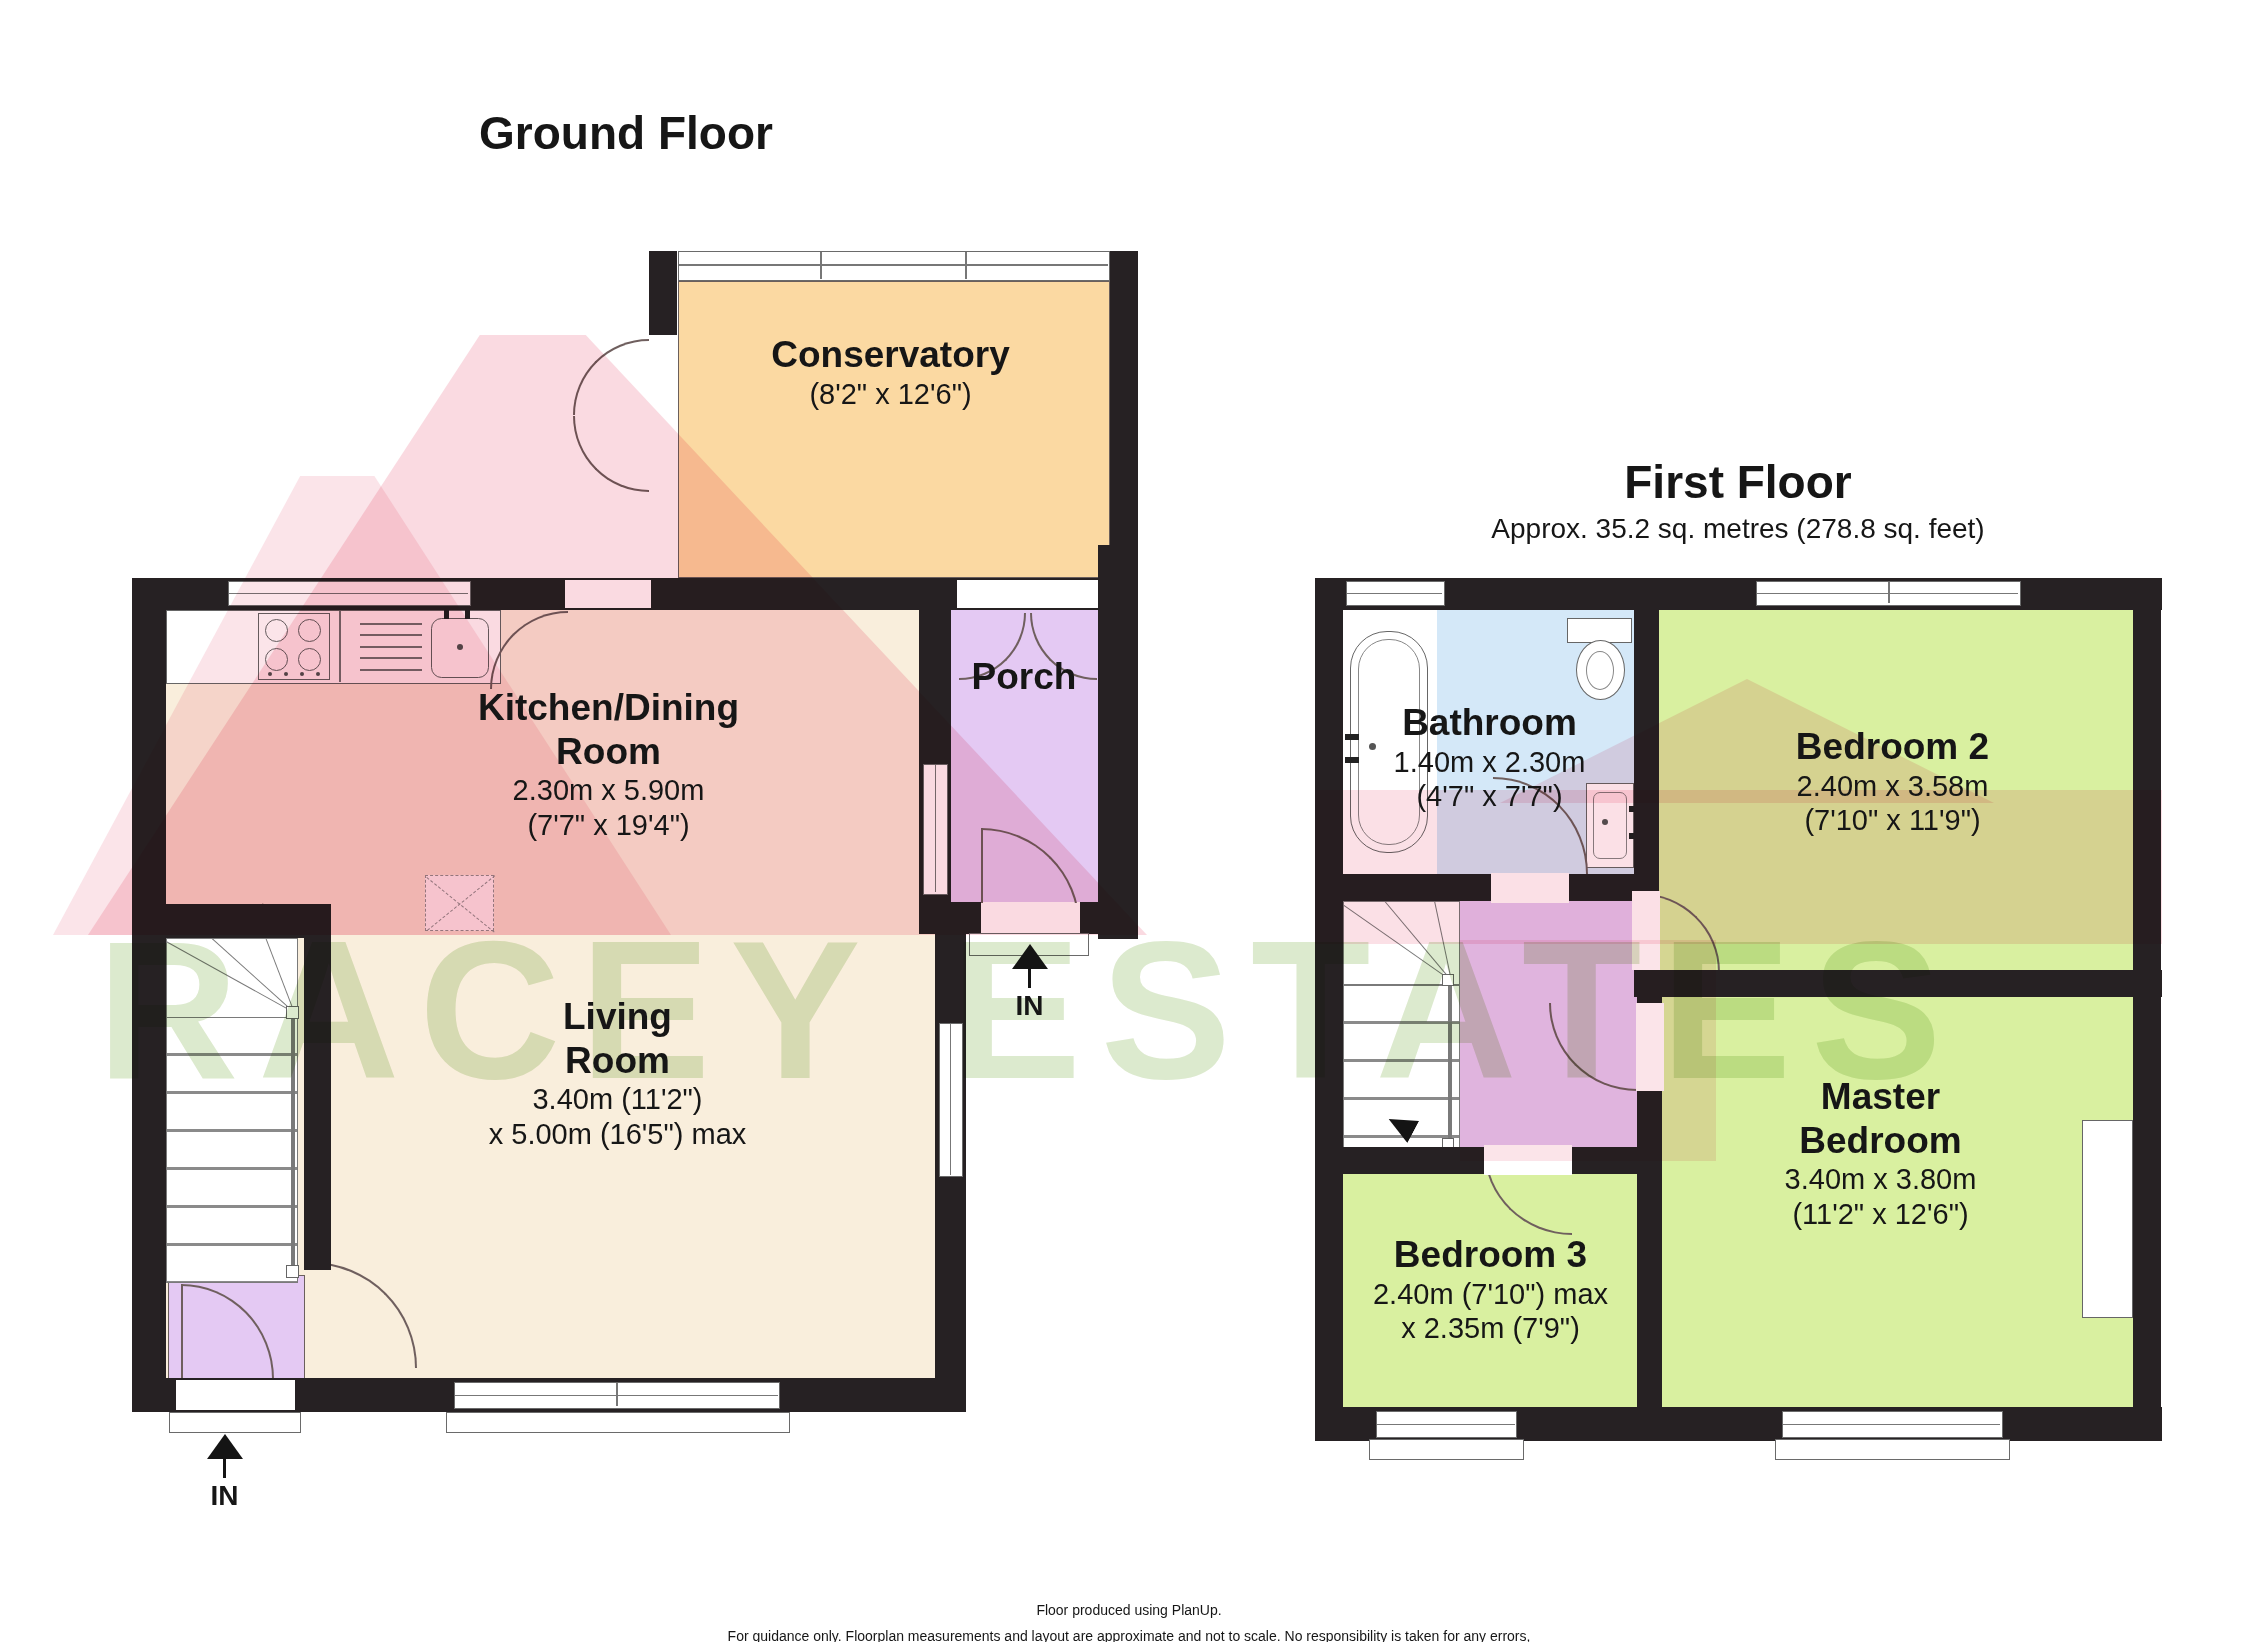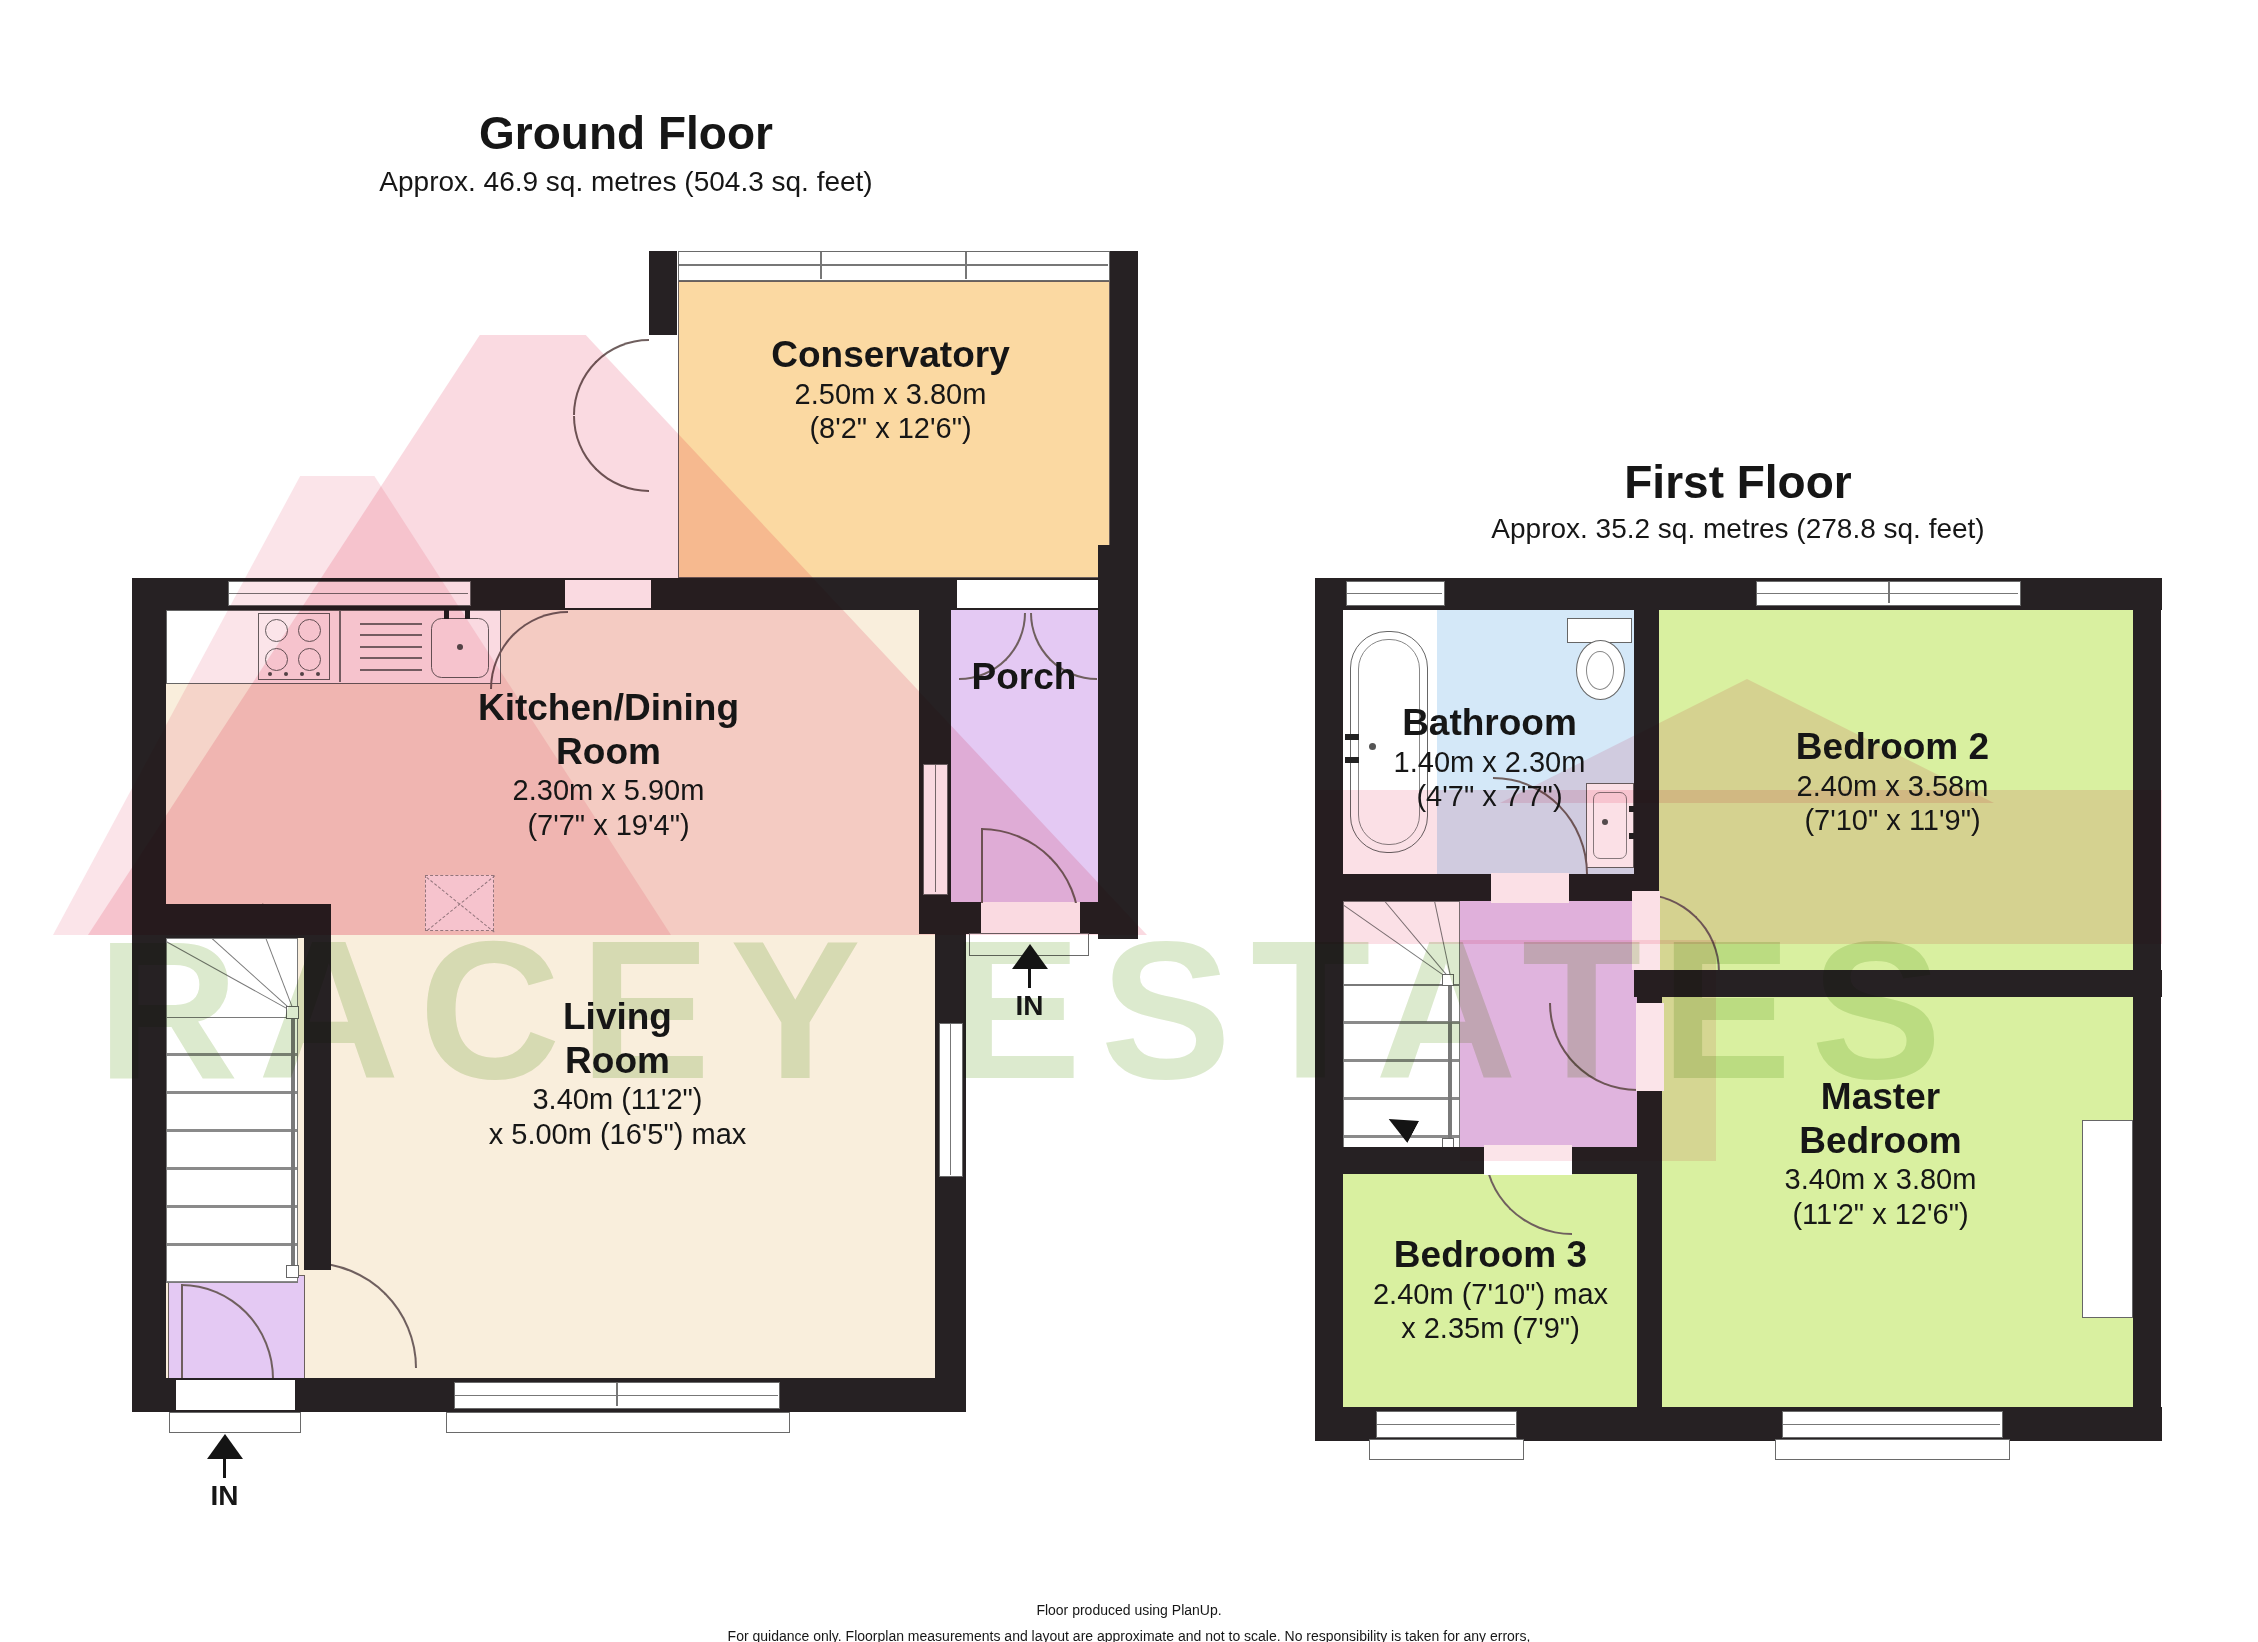--- a/index.html
+++ b/index.html
@@ -209,27 +209,25 @@
               clip-path:polygon(0 100%,37% 0,47% 0,100% 100%);"></div>
   <div class="wm wm-shape" style="left:53px;top:476px;width:618px;height:459px;background:var(--wm_pink);
               clip-path:polygon(0 100%,40% 0,52% 0,100% 100%);opacity:0.30;"></div>
   <div class="wm wm-shape" style="left:1500px;top:679px;width:494px;height:124px;background:var(--wm_pink);
               clip-path:polygon(0 100%,50% 0,100% 100%);opacity:0.35;"></div>
   <div class="wm wm-shape" style="left:1315px;top:790px;width:847px;height:154px;background:var(--wm_pink);opacity:0.35;"></div>
   <div class="wm wm-shape" style="left:1460px;top:940px;width:256px;height:221px;background:var(--wm_pink);opacity:0.30;"></div>
   <div class="wm wm-word" style="left:97px;top:913px;font-size:196px;letter-spacing:19.4px;">RACEY ESTATES</div>
 
   <div class="fp-title" style="left:273px;top:106px;width:706px;">Ground Floor</div>
-  <div class="fp-sub" style="left:273px;top:166px;width:706px;">Approx. 46.9 sq. metres (504.3 sq. feet)</div>
   <div class="fp-title" style="left:1385px;top:455px;width:706px;">First Floor</div>
   <div class="fp-sub" style="left:1385px;top:513px;width:706px;">Approx. 35.2 sq. metres (278.8 sq. feet)</div>
 
   <div class="roomlabel" style="left:670px;top:333px;width:441px;">
     <span class="nm">Conservatory</span>
-    <span class="dm">2.50m x 3.80m</span>
     <span class="dm">(8'2" x 12'6")</span>
   </div>
   <div class="roomlabel" style="left:388px;top:686px;width:441px;">
     <span class="nm">Kitchen/Dining</span>
     <span class="nm">Room</span>
     <span class="dm">2.30m x 5.90m</span>
     <span class="dm">(7'7" x 19'4")</span>
   </div>
   <div class="roomlabel" style="left:936px;top:655px;width:176px;">
     <span class="nm">Porch</span>

